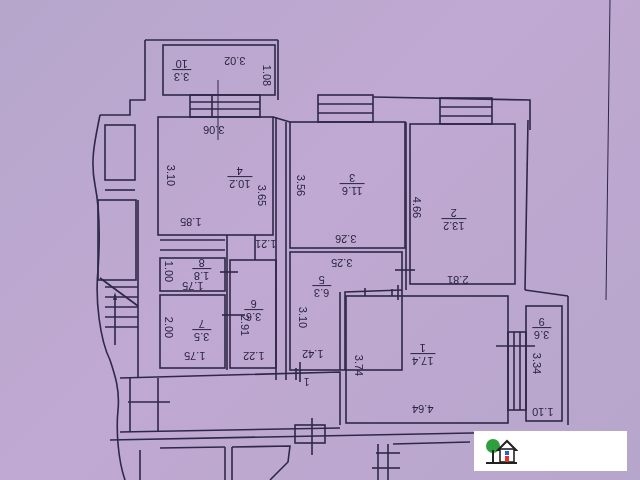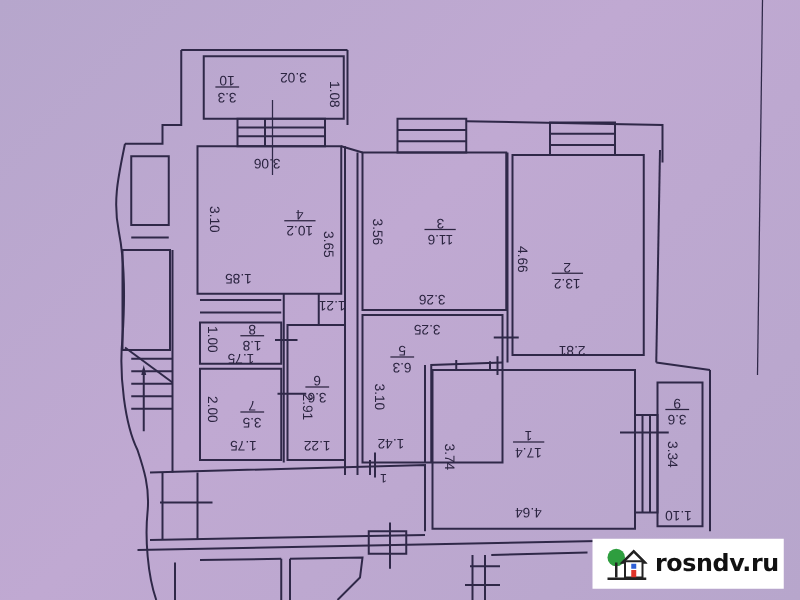--- a/index.html
+++ b/index.html
@@ -201,15 +201,14 @@
   <div class="logo">
     <svg width="34" height="30" viewBox="0 0 34 30">
       <circle cx="9" cy="10" r="7" fill="#2e9e3f"></circle>
       <rect x="8" y="14" width="2" height="12" fill="#222"></rect>
       <polygon points="14,14 23,5 32,14" fill="none" stroke="#222" stroke-width="2"></polygon>
       <rect x="16" y="13" width="14" height="13" fill="#fff" stroke="#222" stroke-width="1.6"></rect>
       <rect x="21" y="15" width="4" height="4" fill="#2c5fd6"></rect>
       <rect x="21" y="20" width="4" height="6" fill="#e0342b"></rect>
       <line x1="2" y1="27" x2="33" y2="27" stroke="#222" stroke-width="2"></line>
     </svg>
-    <span class="logo-text">rosndv.ru</span>
   </div>
 </div>
 
 </body></html>

